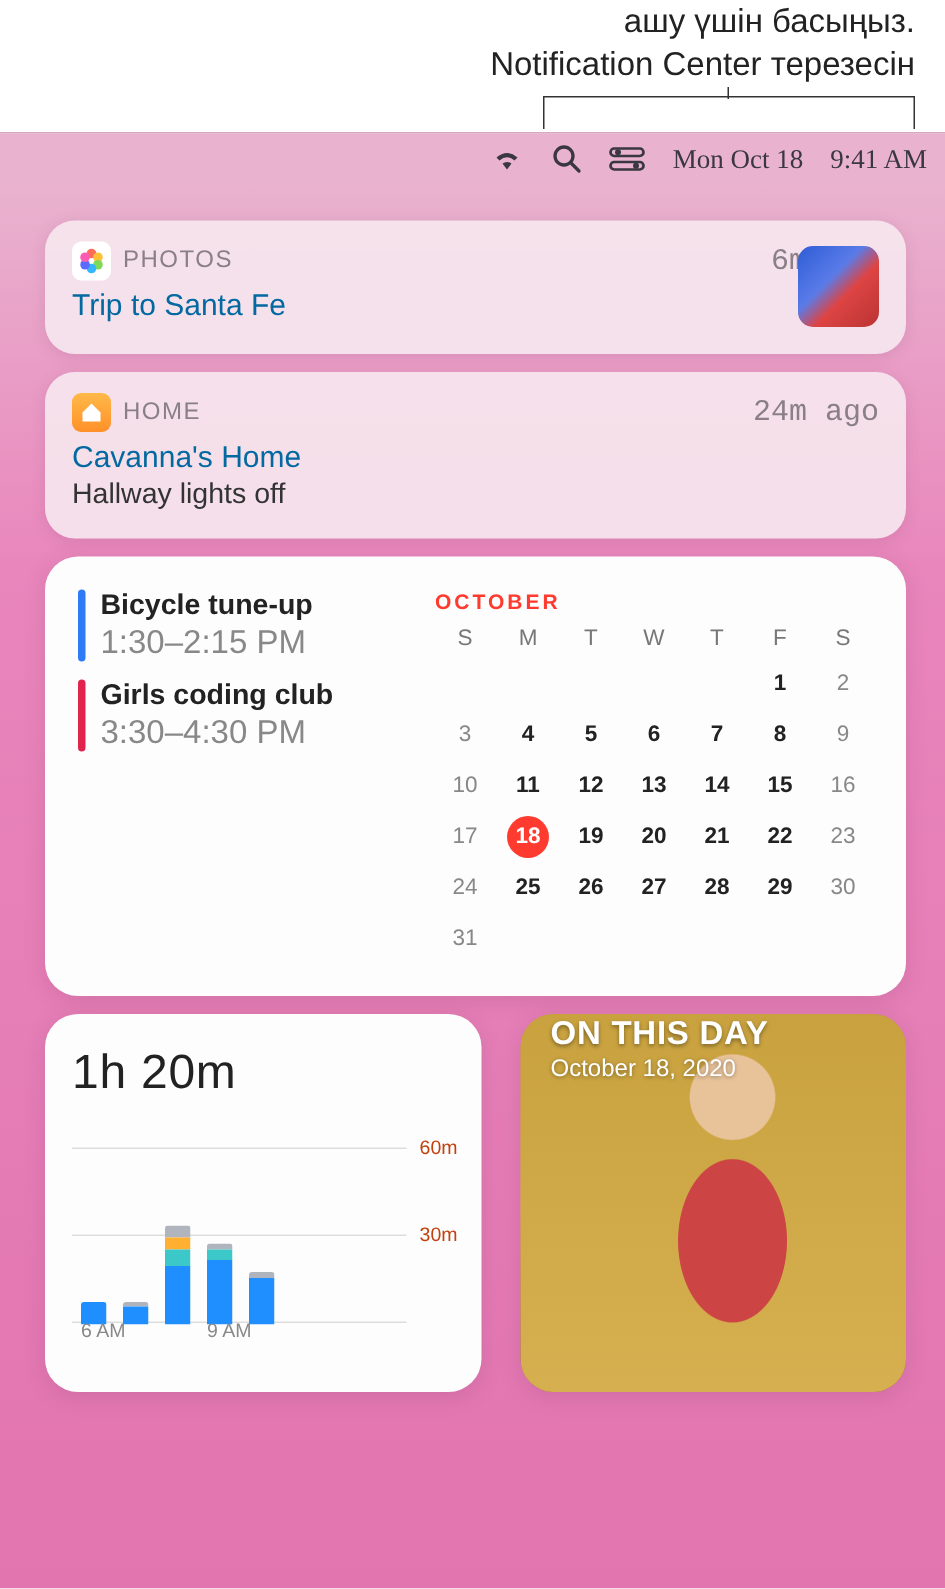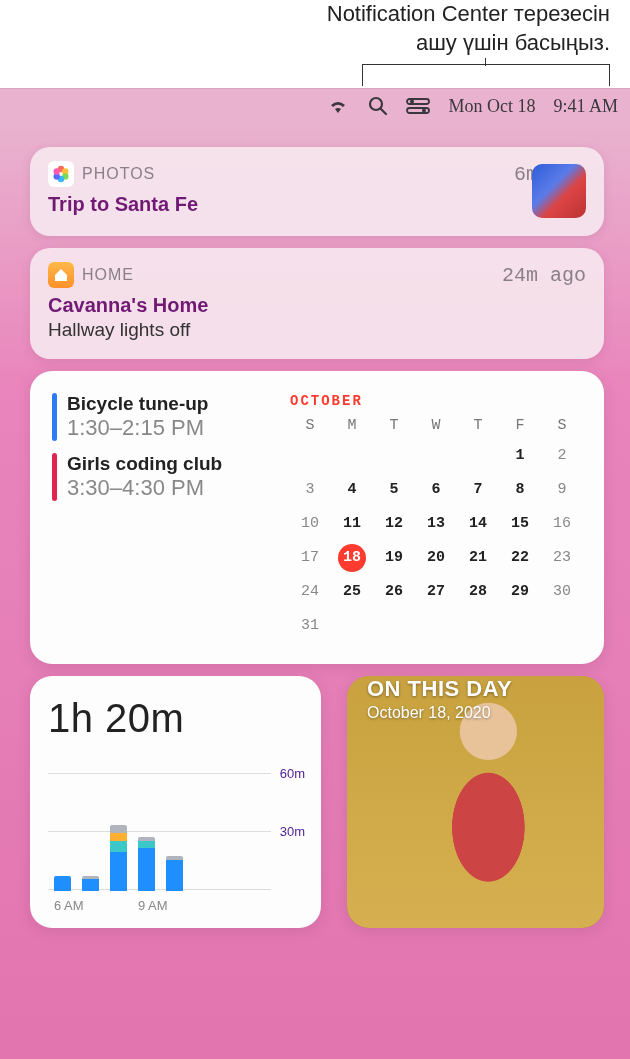--- a/index.html
+++ b/index.html
@@ -99,23 +99,23 @@
     letter-spacing: 1px;
     font-weight: 500;
   }
   .notif-time {
     margin-left: auto;
     color: #8a7f88;
     font-size: 20px;
     font-family: Liberation Mono, monospace;
   }
   .notif-title {
-    font-weight: 700;
+    font-weight: 400;
     font-size: 20px;
-    color: #701a75;
+    color: #0369a1;
     margin-bottom: 2px;
   }
   .notif-body {
     font-size: 19px;
     color: #333;
   }
   .notif-thumb {
     position: absolute;
     right: 18px;
     bottom: 18px;
@@ -140,21 +140,21 @@
     margin-bottom: 12px;
   }
   .event-bar {
     width: 5px;
     border-radius: 3px;
     flex-shrink: 0;
   }
   .event-title { font-weight: 600; font-size: 19px; color: #222; text-align: right; }
   .event-time { font-size: 22px; color: #888; }
 
-  .cal-col { flex: 1; font-family: Liberation Mono, monospace; }
+  .cal-col { flex: 1; }
   .cal-month {
     color: #ff3b30;
     font-weight: 700;
     font-size: 14px;
     letter-spacing: 2px;
     margin-bottom: 8px;
   }
   .cal-grid {
     display: grid;
     grid-template-columns: repeat(7, 1fr);
@@ -185,36 +185,36 @@
     height: 252px;
     border-radius: 22px;
     box-shadow: 0 3px 14px rgba(120,60,100,0.18);
     position: relative;
     overflow: hidden;
   }
   .screen-time {
     background: #fdfdfe;
     padding: 20px 16px 12px 18px;
   }
-  .st-total { font-size: 40px; font-weight: 400; color: #222; letter-spacing: 0.5px; }
+  .st-total { font-size: 32px; font-weight: 400; color: #222; letter-spacing: 0.5px; }
   .st-chart {
     margin-top: 22px;
     position: relative;
     height: 150px;
   }
   .st-gridline {
     position: absolute;
     left: 0; right: 34px;
     border-top: 1px solid #ddd;
   }
   .st-gridlabel {
     position: absolute;
     right: 0;
     font-size: 13px;
-    color: #4c1d95;
+    color: #c2410c;
     transform: translateY(-50%);
   }
   .st-bars {
     position: absolute;
     bottom: 22px;
     left: 6px;
     right: 40px;
     height: 116px;
     display: flex;
     align-items: flex-end;
@@ -223,21 +223,21 @@
   .st-bar {
     width: 17px;
     display: flex;
     flex-direction: column-reverse;
     border-radius: 2px 2px 0 0;
     overflow: hidden;
   }
   .st-seg { width: 100%; }
   .st-xlabels {
     position: absolute;
-    bottom: 0;
+    bottom: 11px;
     left: 6px;
     right: 40px;
     display: flex;
     gap: 11px;
     font-size: 13px;
     color: #888;
   }
   .st-xlabels span { width: 17px; text-align: center; white-space: nowrap; }
 
   .on-this-day {
@@ -259,22 +259,22 @@
     text-shadow: 0 1px 3px rgba(0,0,0,0.4);
   }
   .otd-title { font-weight: 800; font-size: 22px; text-transform: uppercase; letter-spacing: 0.5px; }
   .otd-date { font-size: 16px; margin-top: 2px; }
 </style>
 </head>
 <body>
 
 <div class="callout-area">
   <div class="callout-text">
+    <div>ашу үшін басыңыз.</div>
     <div>Notification Center терезесін</div>
-    <div>ашу үшін басыңыз.</div>
   </div>
   <div class="callout-stem"></div>
   <div class="callout-line"></div>
 </div>
 
 <div class="nc-area">
 
   <div class="menubar">
     <span class="icon">
       <svg width="24" height="18" viewBox="0 0 24 18">

